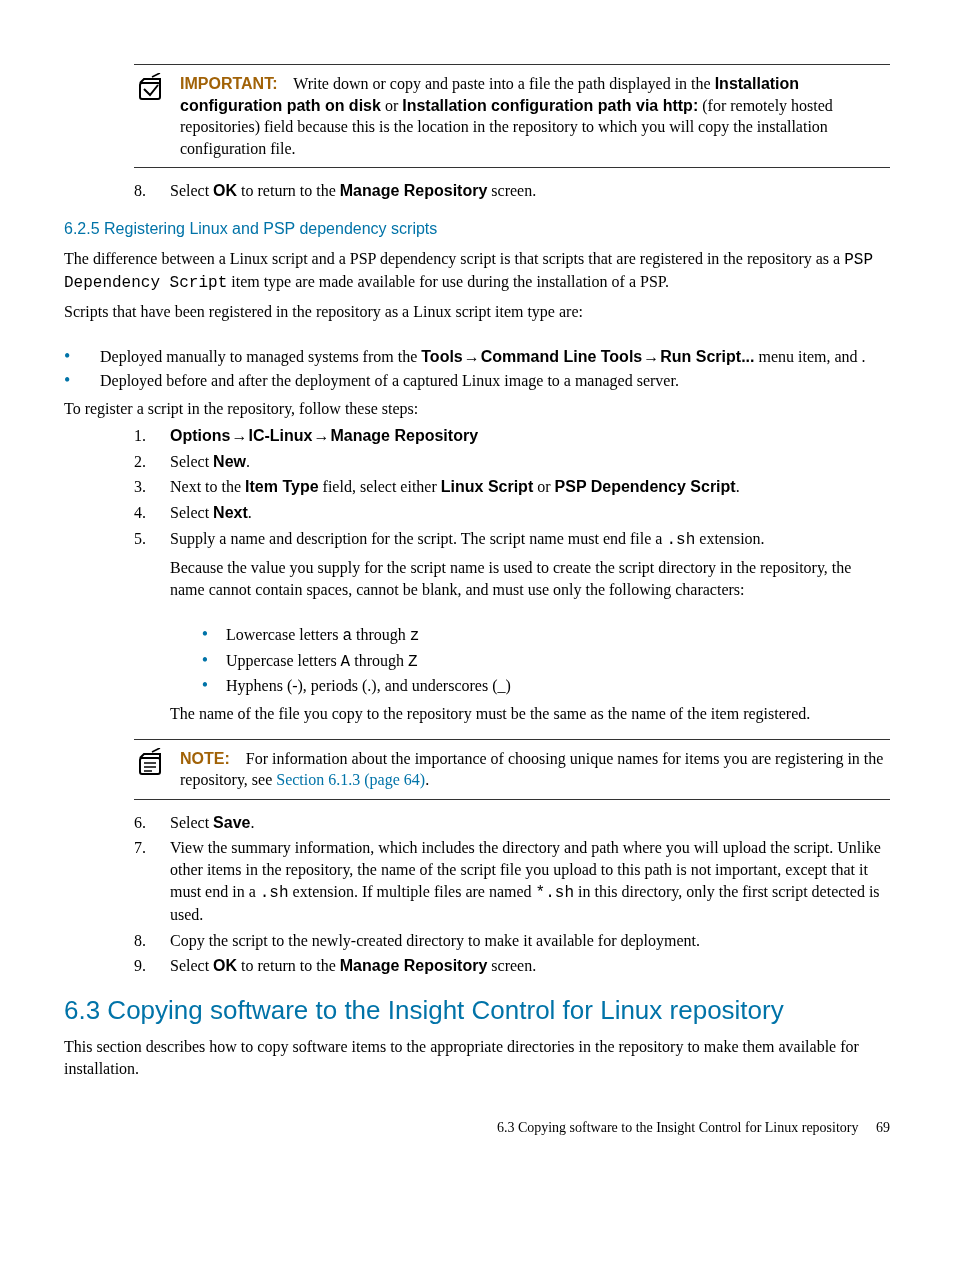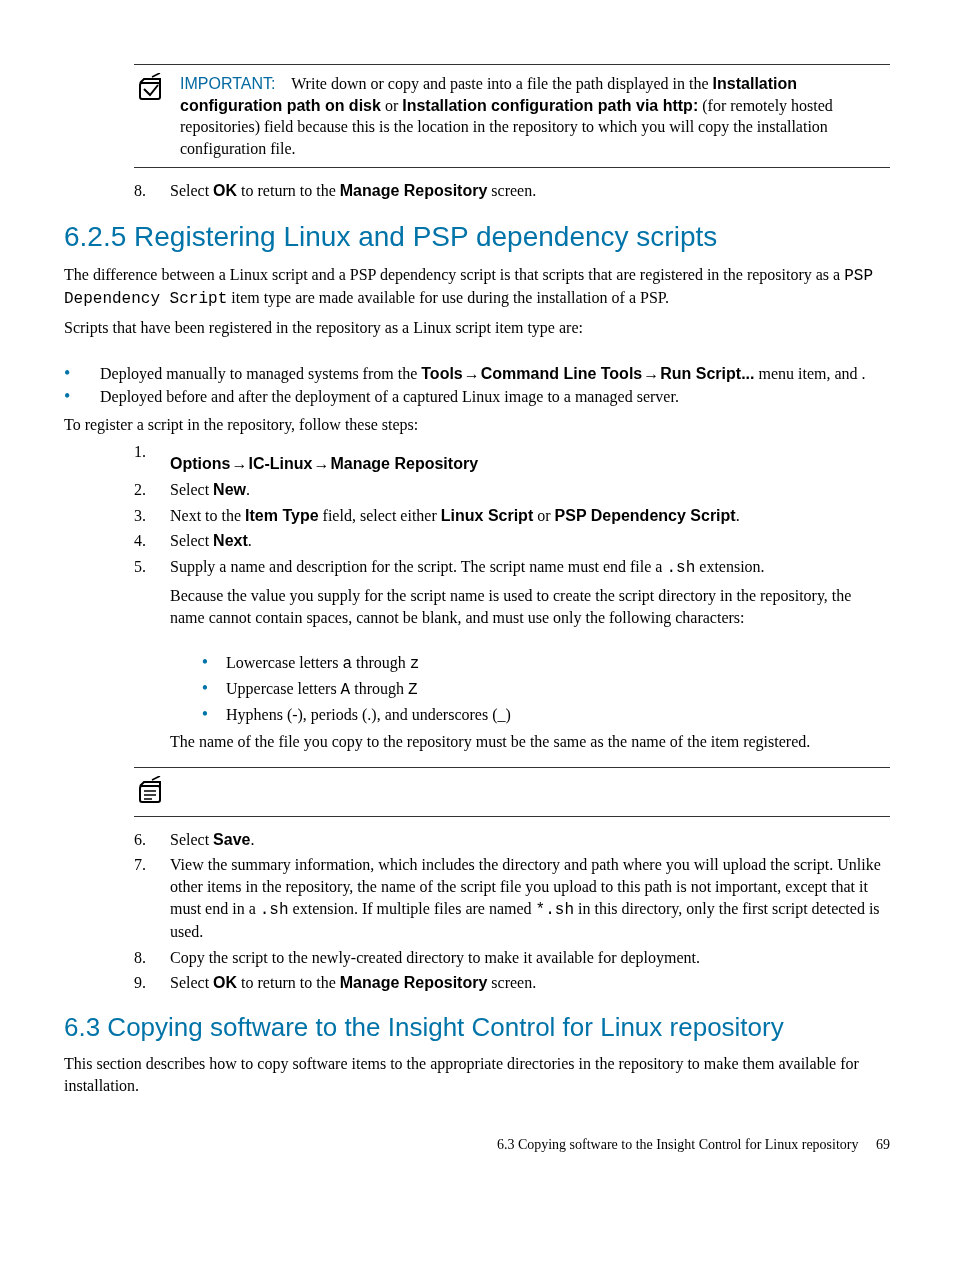--- a/index.html
+++ b/index.html
@@ -21,22 +21,22 @@
     gap: 14px;
     align-items: flex-start;
   }
   .admon-icon {
     flex: 0 0 32px;
     height: 32px;
   }
   .admon-body { flex: 1; }
   .admon-label {
     font-family: Arial, Helvetica, sans-serif;
-    font-weight: normal;
-    color: #0369a1;
+    font-weight: bold;
+    color: #a16207;
   }
   .bold-sans {
     font-family: Arial, Helvetica, sans-serif;
     font-weight: bold;
   }
   .mono { font-family: "Courier New", Courier, monospace; }
   .indent-1 { margin-left: 70px; }
   .indent-2 { margin-left: 108px; }
   .indent-note { margin-left: 70px; }
   ol.steps {
@@ -68,21 +68,21 @@
     line-height: 1.2;
     min-width: 18px;
   }
   ul.bullets.inner > li { margin-left: 0; }
   h2.sec {
     font-family: Arial, Helvetica, sans-serif;
     font-weight: normal;
     color: #0073a8;
     margin: 16px 0 8px 0;
   }
-  h2.sec.s625 { font-size: 28px; }
+  h2.sec.s625 { font-size: 16px; }
   h2.sec.s63  { font-size: 26px; }
   .para { margin: 6px 0; }
   .link { color: #0073a8; }
   .footer {
     margin-top: 40px;
     text-align: right;
     font-size: 14px;
   }
   .footer .pg { margin-left: 14px; }
   .arrow { padding: 0 1px; }
@@ -133,21 +133,21 @@
     </li>
 </ul>
 
 <div class="para indent-1">To register a script in the repository, follow these steps:</div>
 
 <ol class="steps">
 
   <li>
     <span class="num">1.</span>
     <span class="body">
-      <div style="margin-top:12px;">
+      <div style="margin-top:0;">
         <span class="bold-sans">Options</span><span class="arrow">→</span><span class="bold-sans">IC-Linux</span><span class="arrow">→</span><span class="bold-sans">Manage Repository</span>
       </div>
     </span>
   </li>
 
   <li>
     <span class="num">2.</span>
     <span class="body">
       <span>Select </span><span class="bold-sans">New</span><span>.</span>
     </span>
@@ -192,20 +192,24 @@
   <div class="admon-icon">
     <svg viewBox="0 0 32 32" width="32" height="32">
       <rect x="6" y="10" width="20" height="16" rx="2" fill="none" stroke="#000" stroke-width="2"></rect>
       <path d="M6 10 L10 6 L26 6 L26 22" fill="none" stroke="#000" stroke-width="2"></path>
       <path d="M18 4 L22 2 M20 3 L24 1 M22 2 L26 0" stroke="#000" stroke-width="1.5"></path>
       <line x1="10" y1="15" x2="22" y2="15" stroke="#000" stroke-width="1.5"></line>
       <line x1="10" y1="19" x2="22" y2="19" stroke="#000" stroke-width="1.5"></line>
       <line x1="10" y1="23" x2="18" y2="23" stroke="#000" stroke-width="1.5"></line>
     </svg>
   </div>
+  <div class="admon-body">
+    <span class="admon-label">NOTE:</span>&nbsp;&nbsp;&nbsp;
+    <span>For information about the importance of choosing unique names for items you are registering in the repository, see </span><span class="link">Section 6.1.3 (page 64)</span><span>.</span>
+  </div>
 </div>
 
 <ol class="steps">
   <li>
     <span class="num">6.</span>
     <span class="body">
       <span>Select </span><span class="bold-sans">Save</span><span>.</span>
     </span>
   </li>
   <li>

